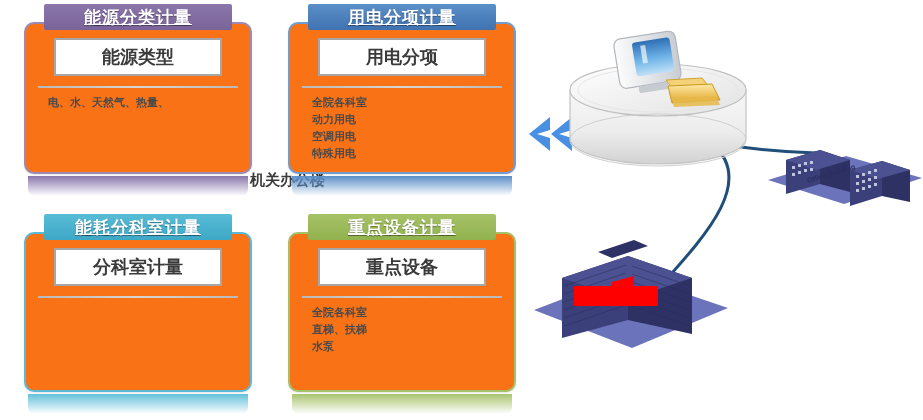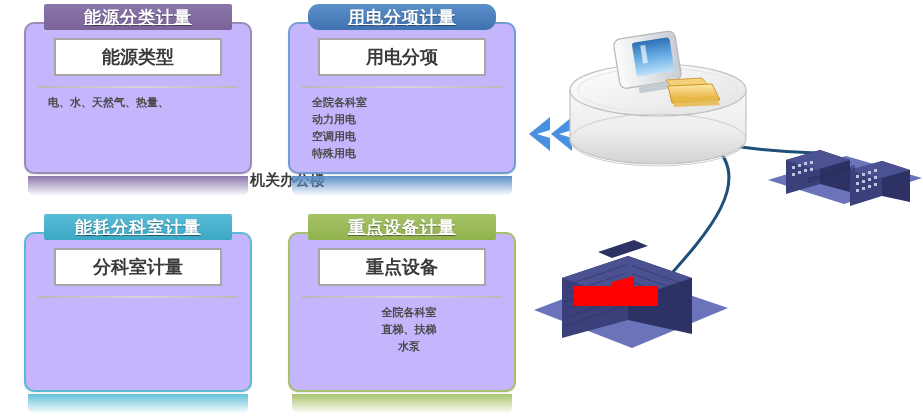--- a/index.html
+++ b/index.html
@@ -20,21 +20,21 @@
     display:flex;align-items:center;justify-content:center;
     color:#ffffff;font-weight:bold;font-size:17px;
     letter-spacing:1px;
     text-shadow:0 1px 1px rgba(0,0,0,.35);
     box-sizing:border-box;
     z-index:3;
     text-decoration:underline;
   }
   .card-body{
     position:absolute;left:0;right:0;top:18px;bottom:22px;
-    background:#c4b5fd;
+    background:#f97316;
     border:2px solid #999;
     border-radius:10px;
     box-sizing:border-box;
     z-index:2;
     box-shadow:0 1px 2px rgba(0,0,0,.10);
   }
   .card-reflect{
     position:absolute;left:4px;right:4px;bottom:0;height:20px;
     border-radius:0 0 7px 7px;
     z-index:1;
@@ -56,30 +56,30 @@
     font-size:11px;font-weight:bold;color:#4a4a4a;
     line-height:17px;
   }
   .item-list div{white-space:nowrap;}
 
   
   .c-purple .card-header{background:linear-gradient(to bottom,#8a76ab,#7a6399);}
   .c-purple .card-body{border-color:#9b8ab5;}
   .c-purple .card-reflect{background:linear-gradient(to bottom,#8a76ab,rgba(138,118,171,0));}
   
-  .c-blue .card-header{background:linear-gradient(to bottom,#5b8fc9,#3f72b0);border-radius:11px;}
+  .c-blue .card-header{background:linear-gradient(to bottom,#5b8fc9,#3f72b0);}
   .c-blue .card-body{border-color:#6f9dd1;font-family:Liberation Serif, serif;}
   .c-blue .card-reflect{background:linear-gradient(to bottom,#5b8fc9,rgba(91,143,201,0));}
   
   .c-teal .card-header{background:linear-gradient(to bottom,#58bcd6,#3da8c6);}
   .c-teal .card-body{border-color:#5cb9d3;}
   .c-teal .card-reflect{background:linear-gradient(to bottom,#63c1da,rgba(99,193,218,0));}
   
   .c-green .card-header{background:linear-gradient(to bottom,#a6c267,#91b24d);text-align:center;}
-  .c-green .card-body{border-color:#a4c069;text-align:center;}
+  .c-green .card-body{border-color:#a4c069;}
   .c-green .card-reflect{background:linear-gradient(to bottom,#a9c46e,rgba(169,196,110,0));}
 
   
   #card-energy { left:24px;  top:4px;   width:228px; height:192px; }
   #card-elec   { left:288px; top:4px;   width:228px; height:192px; }
   #card-dept   { left:24px;  top:214px; width:228px; height:200px; }
   #card-device { left:288px; top:214px; width:228px; height:200px; }
 
   
   #arrow{position:absolute;left:526px;top:114px;width:50px;height:40px;}

